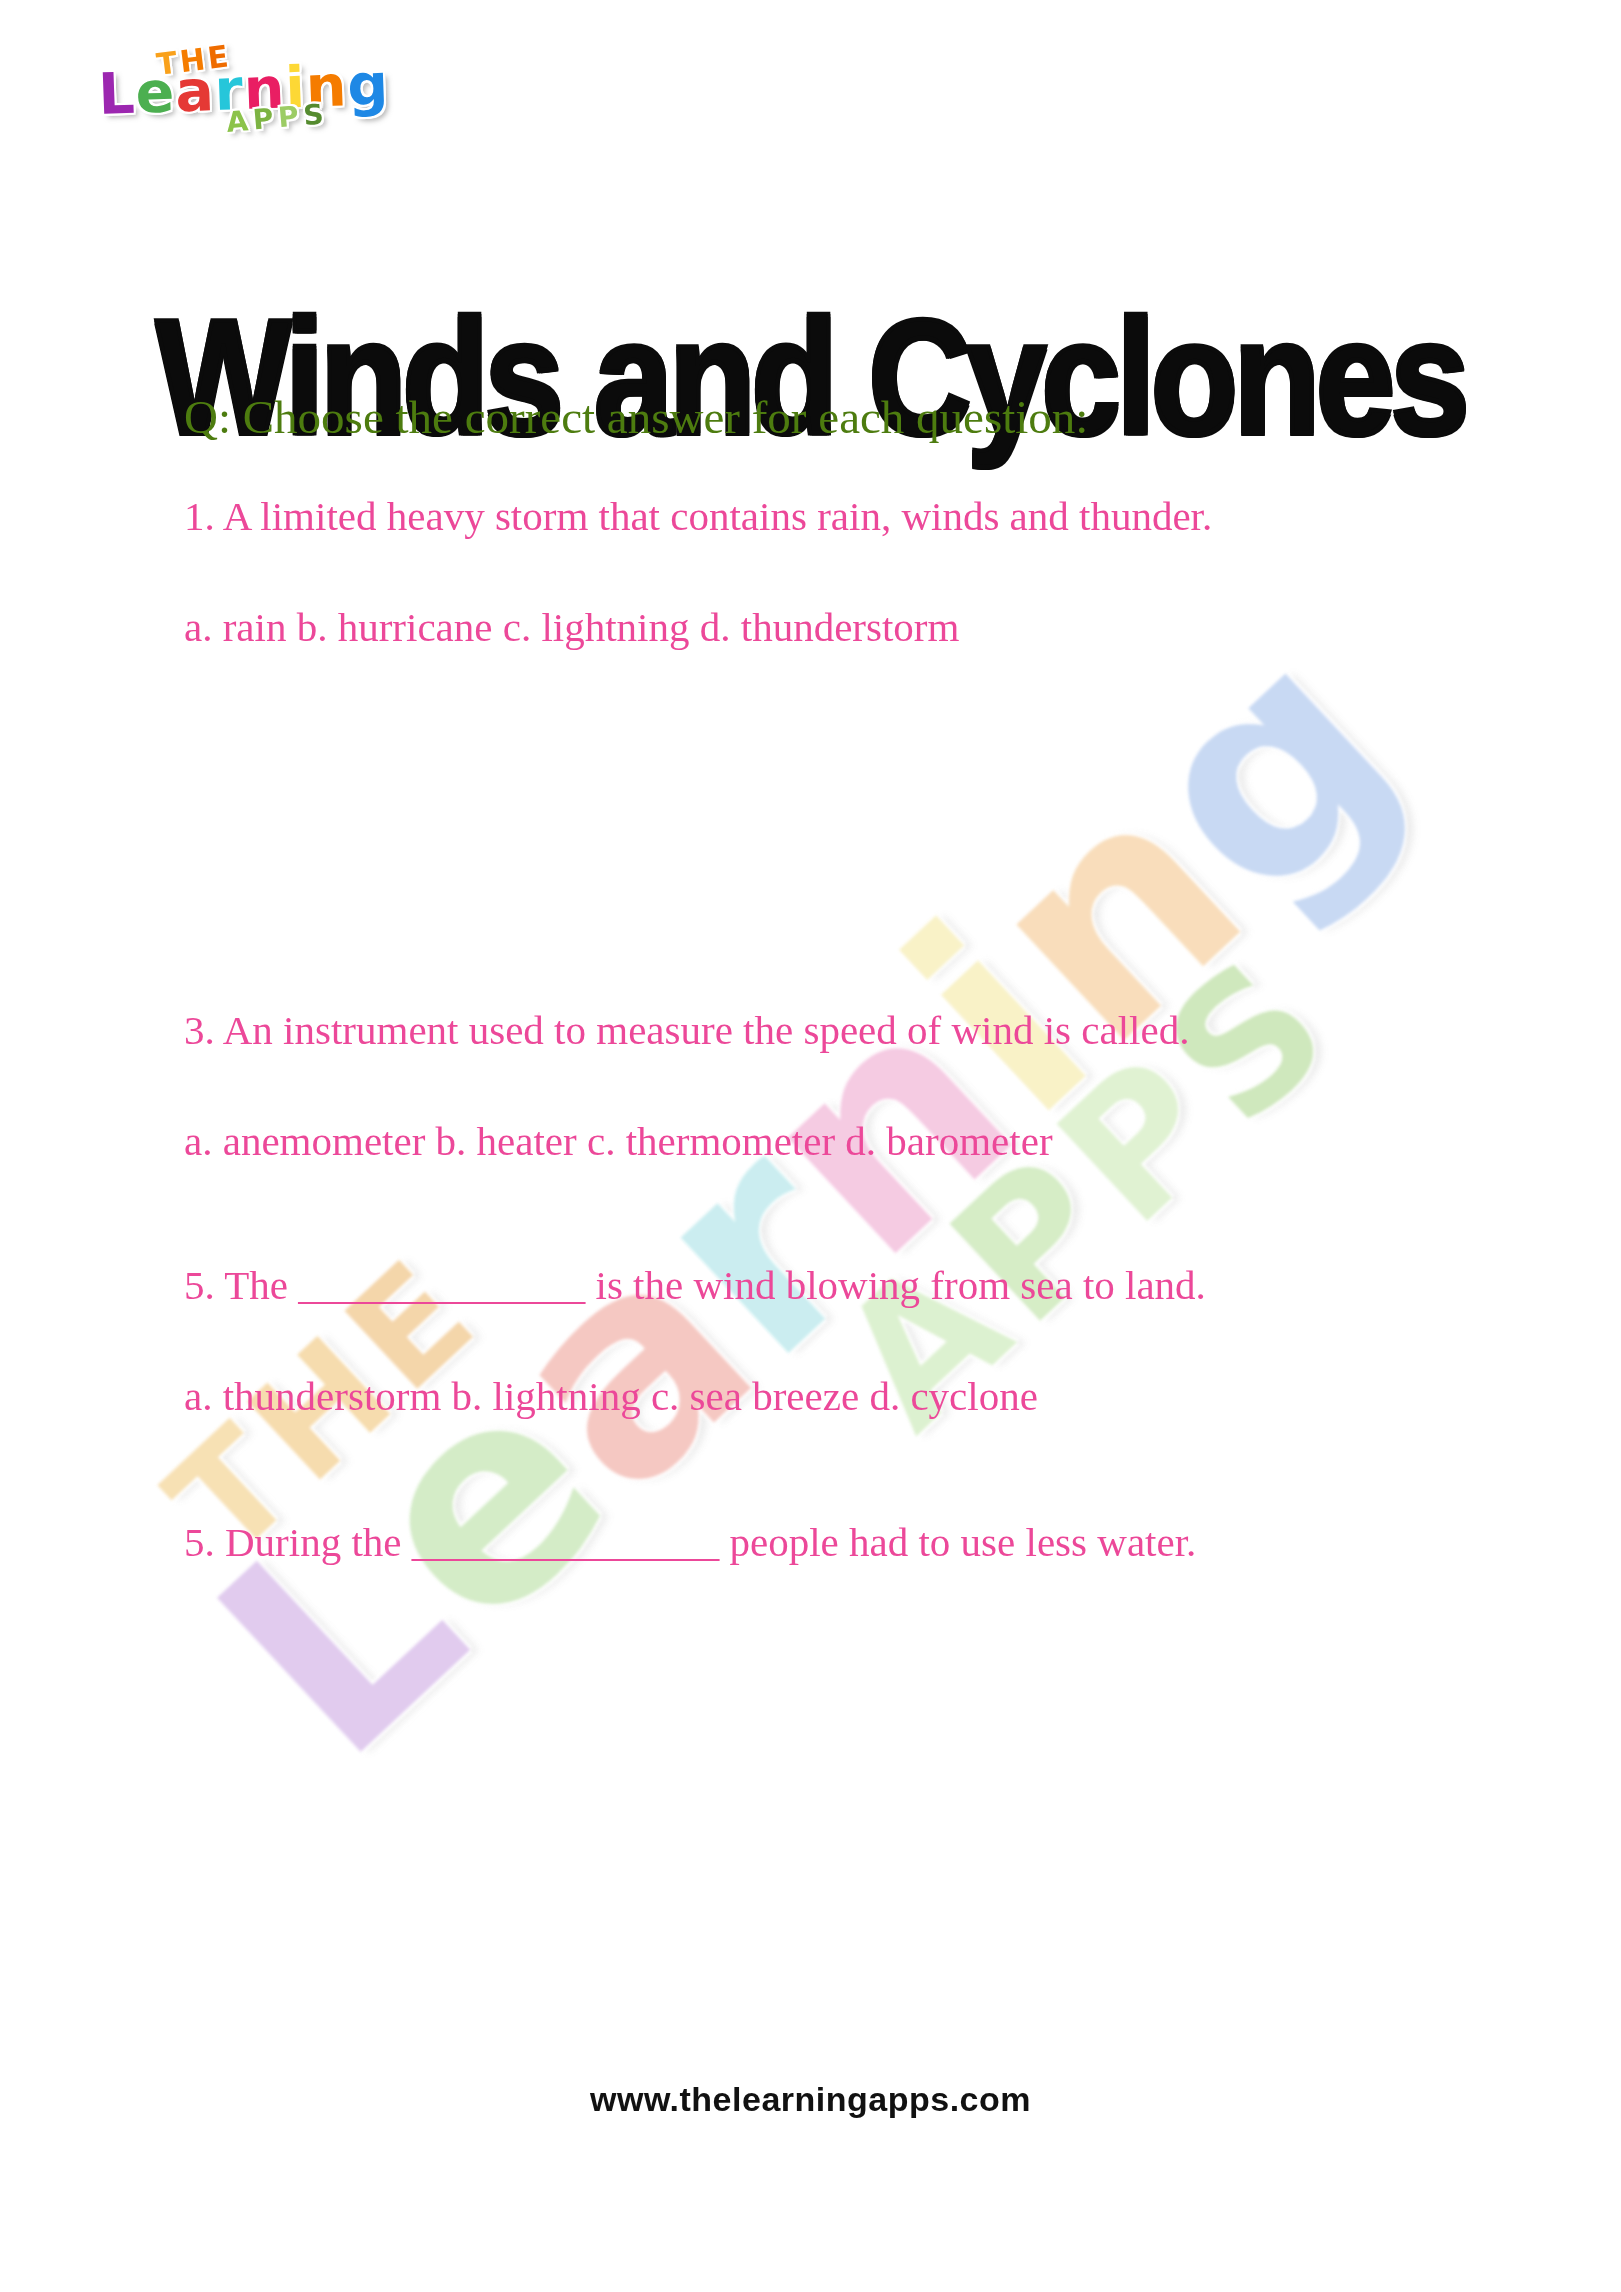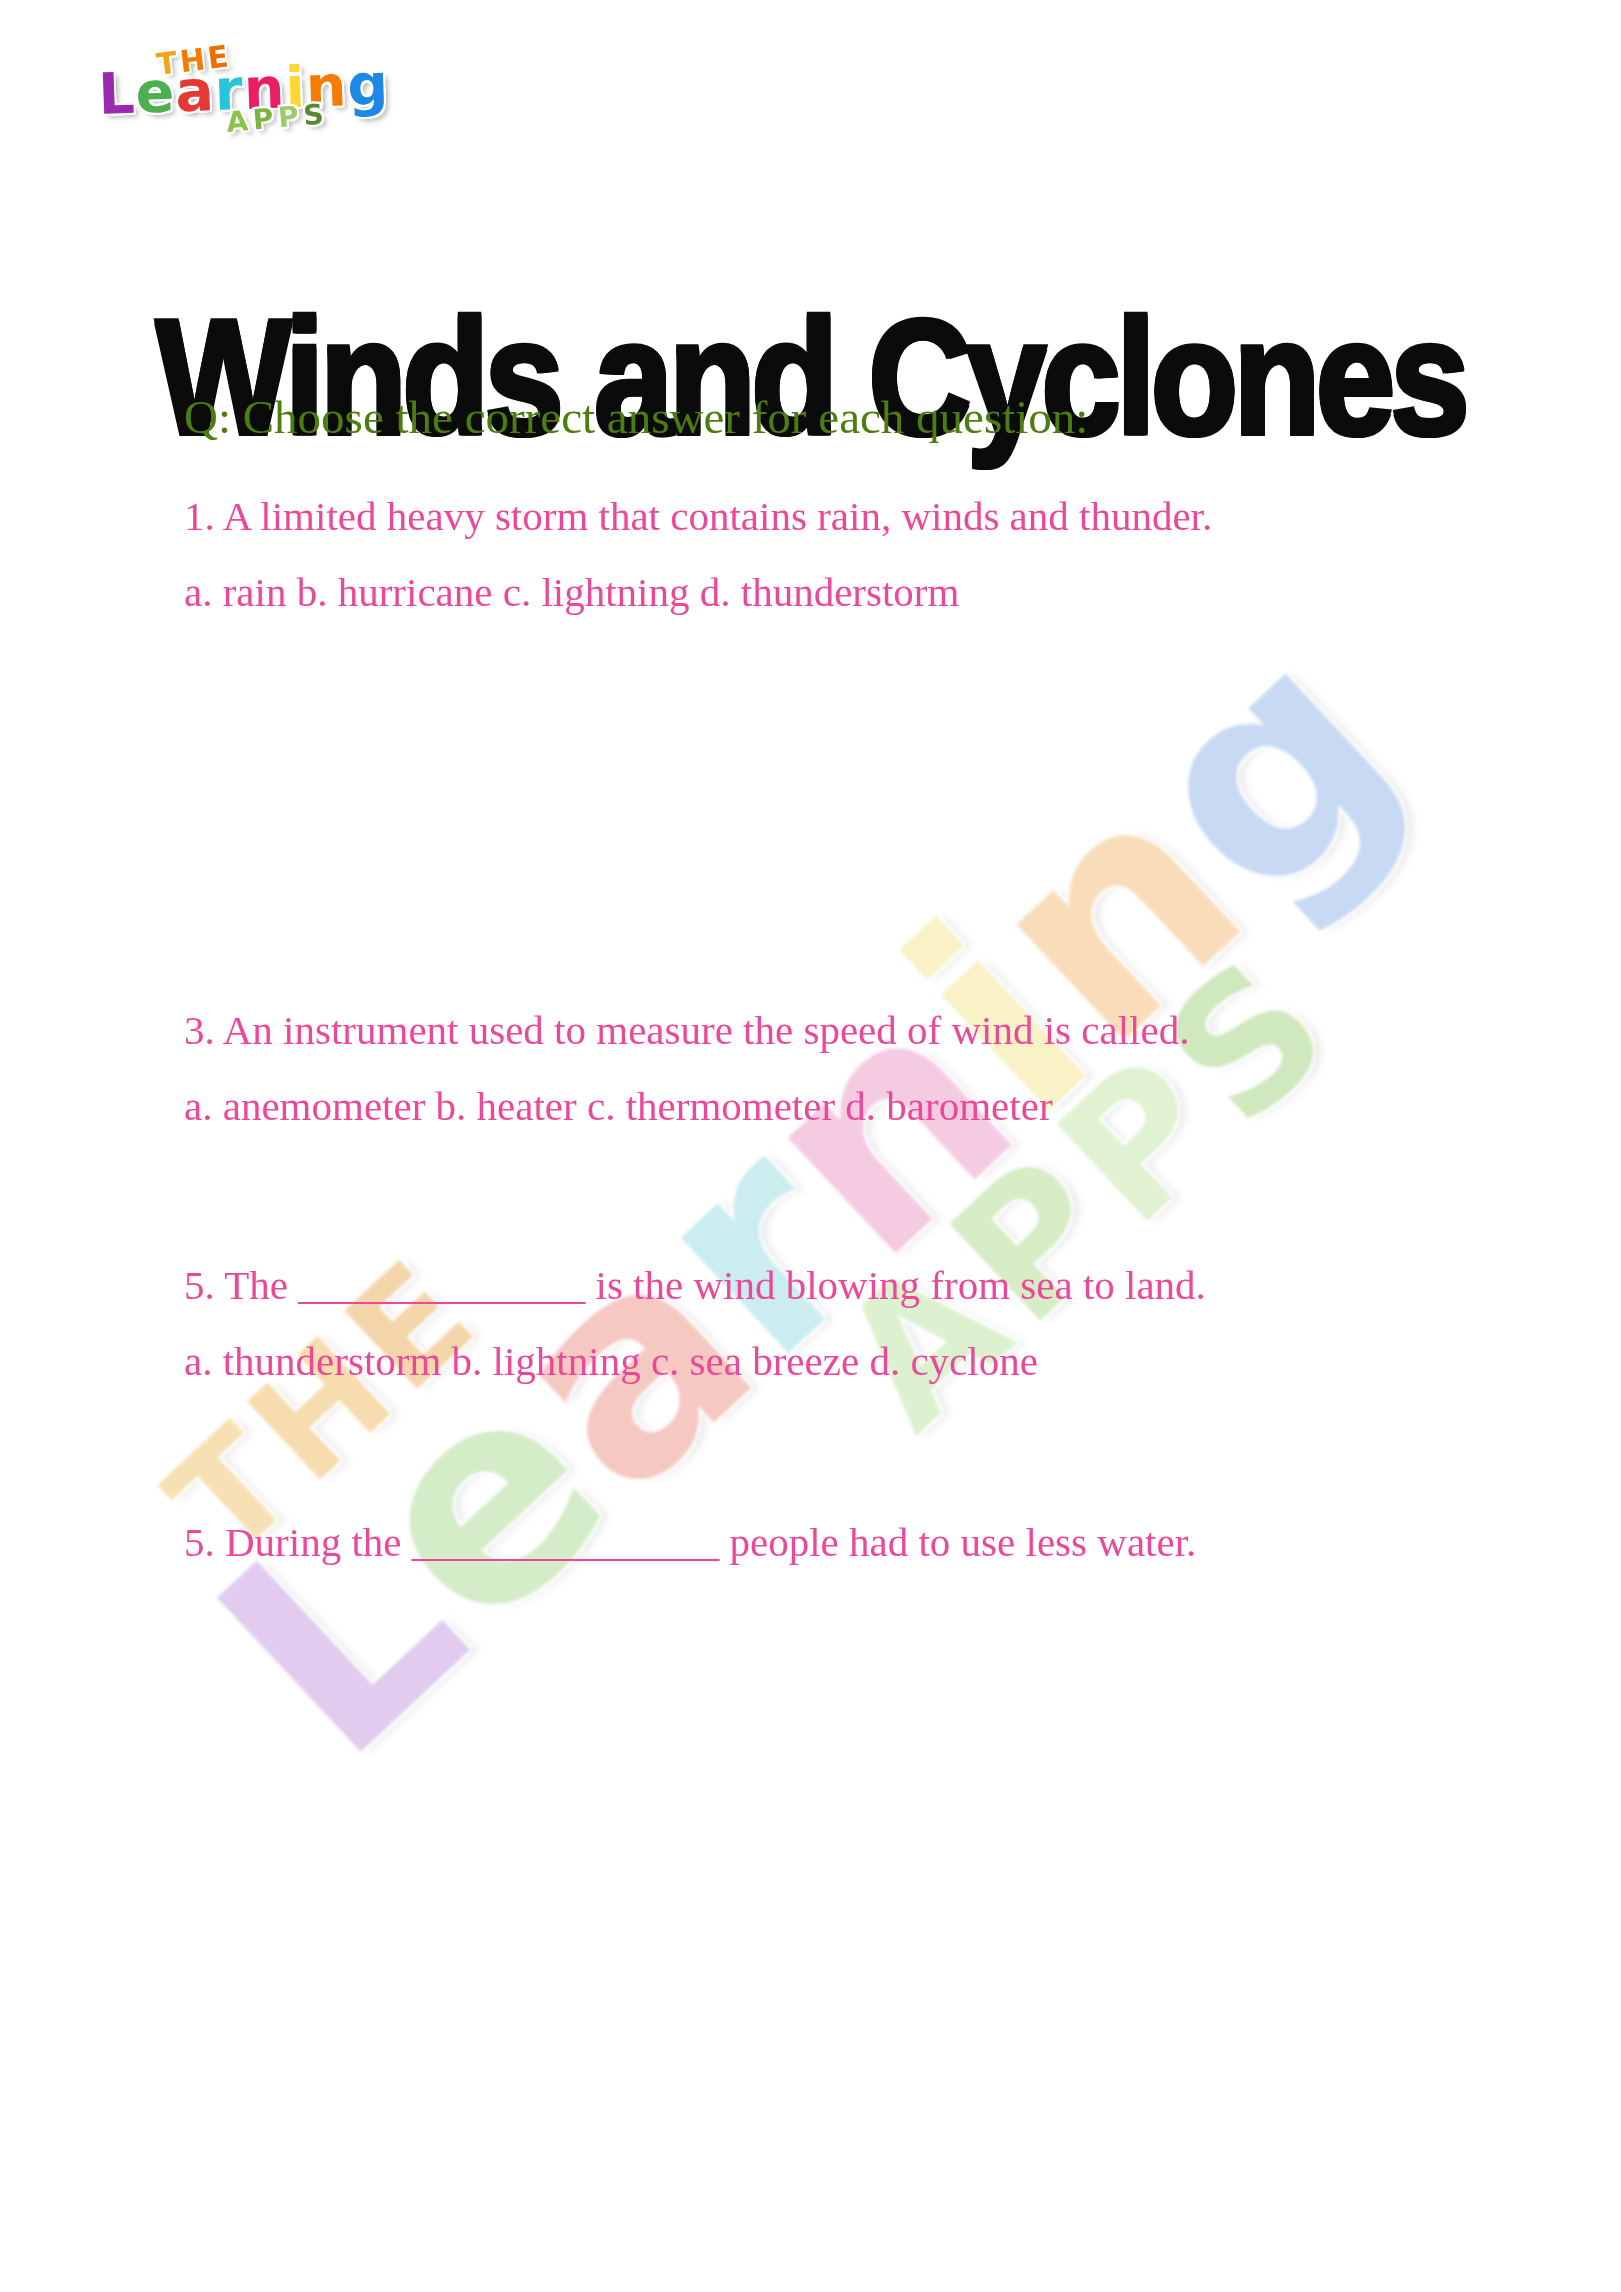--- a/index.html
+++ b/index.html
@@ -42,21 +42,21 @@
     white-space:nowrap;
   }
 
   
   .instruction {
     position:absolute; left:184px; top:390px; z-index:2;
     font-size:47px; color:#4d7c0f; white-space:nowrap;
   }
   .question { position:absolute; left:184px; z-index:2; color:#ec4899; }
   .question p { margin:0; font-size:41px; white-space:nowrap; }
-  .question .q-options { margin-top:28px; }
+  .question .q-options { margin-top:63px; }
   .q1 { top:492px; }
   .q2 { top:749px; }
   .q3 { top:1006px; }
   .q4 { top:1261px; }
   .q5 { top:1518px; }
   .q6 { top:1774px; }
 
   
   .watermark {
     position:absolute; left:818px; top:1206px; z-index:1;
@@ -111,15 +111,16 @@
     <p class="q-options">a. anemometer b. heater c. thermometer d. barometer</p>
   </div>
   <div class="question q4">
     <p class="q-text">5. The ______________ is the wind blowing from sea to land.</p>
     <p class="q-options">a. thunderstorm b. lightning c. sea breeze d. cyclone</p>
   </div>
   <div class="question q5">
     <p class="q-text">5. During the _______________ people had to use less water.</p>
   </div>
 
+  <div class="footer">www.thelearningapps.com</div>
 
 </div>
 
 
 </body></html>

